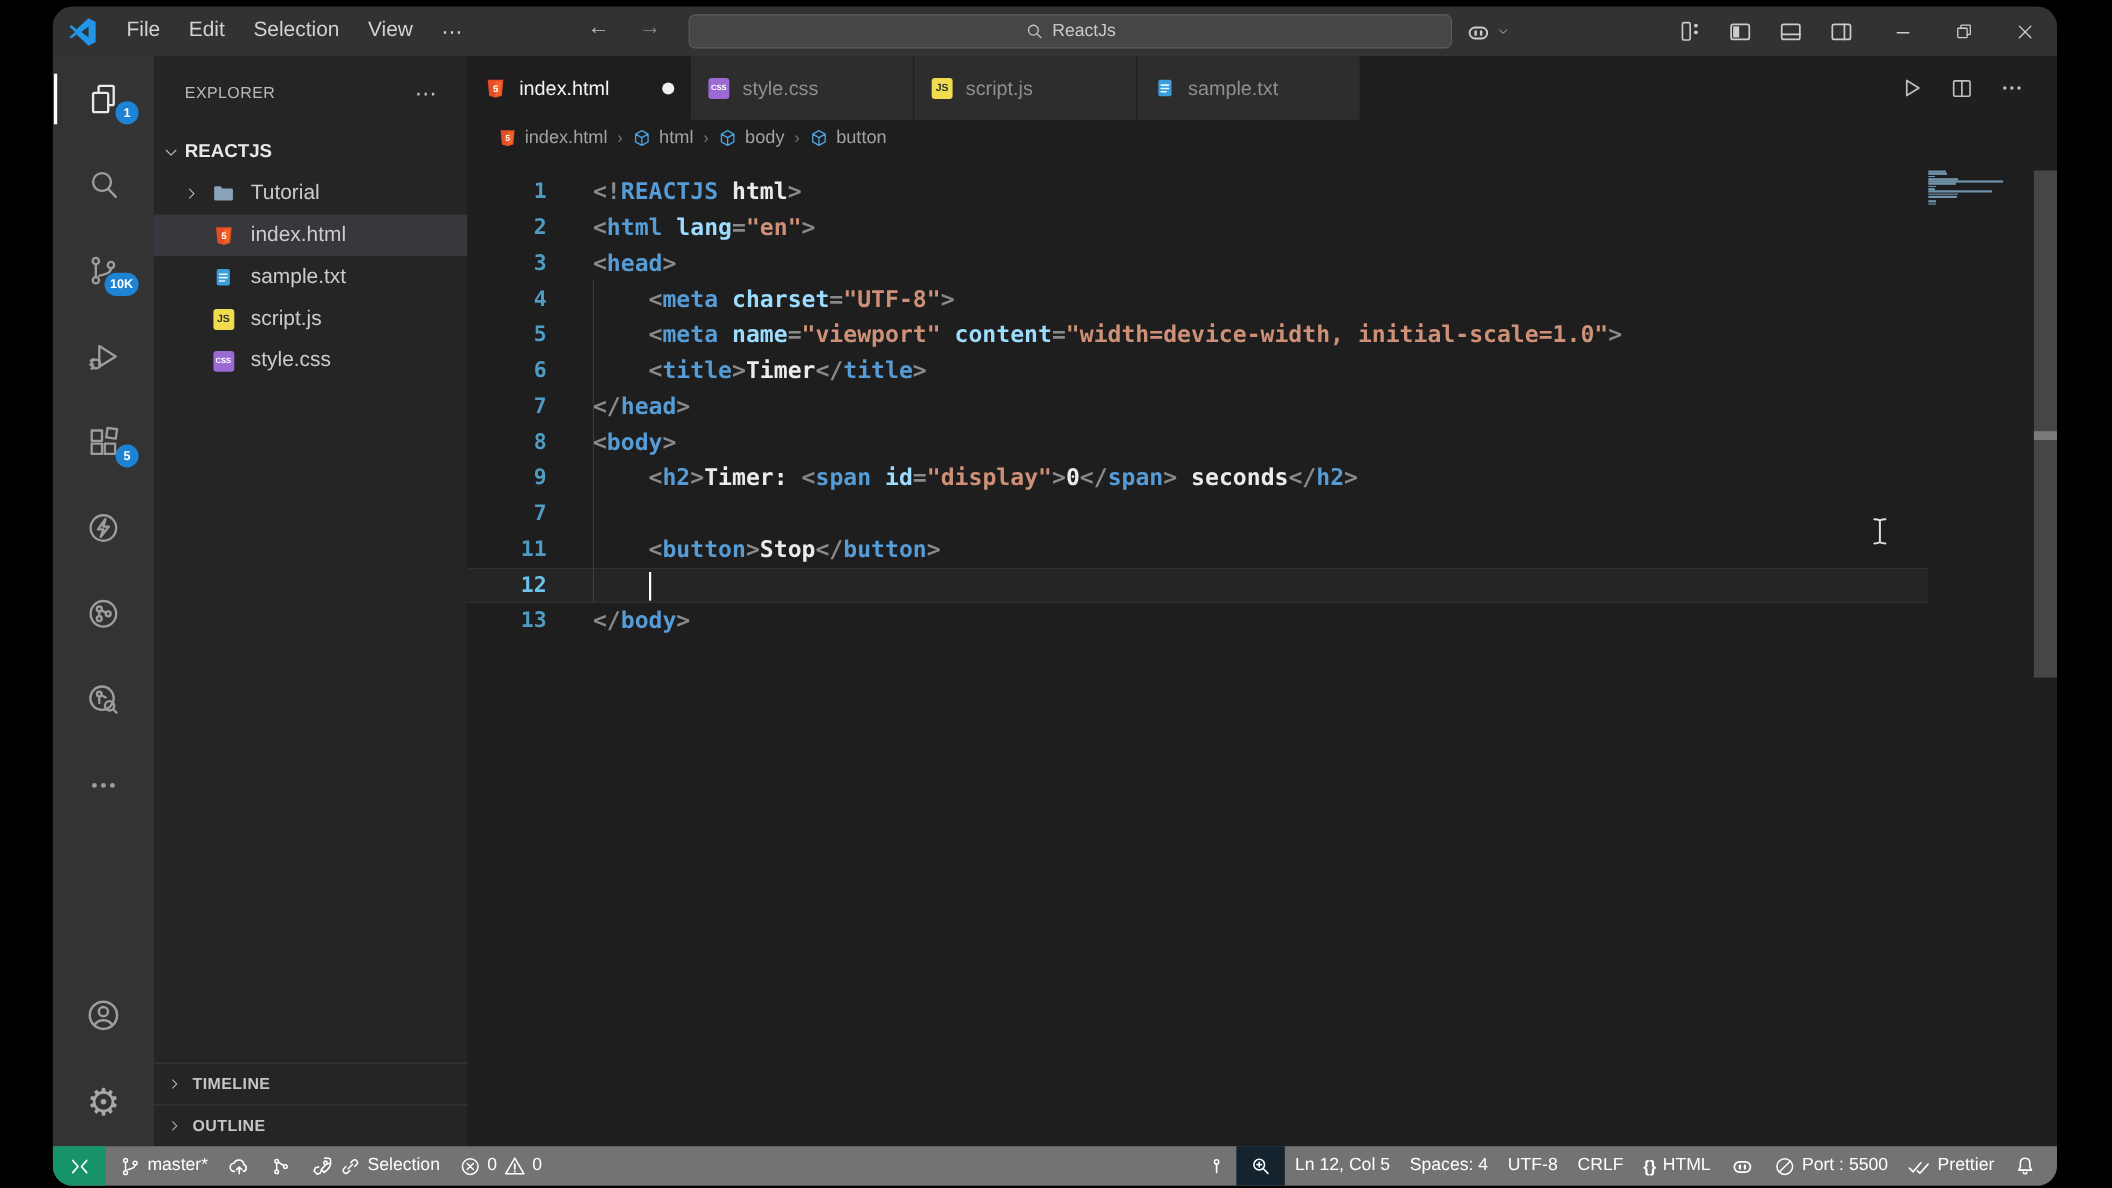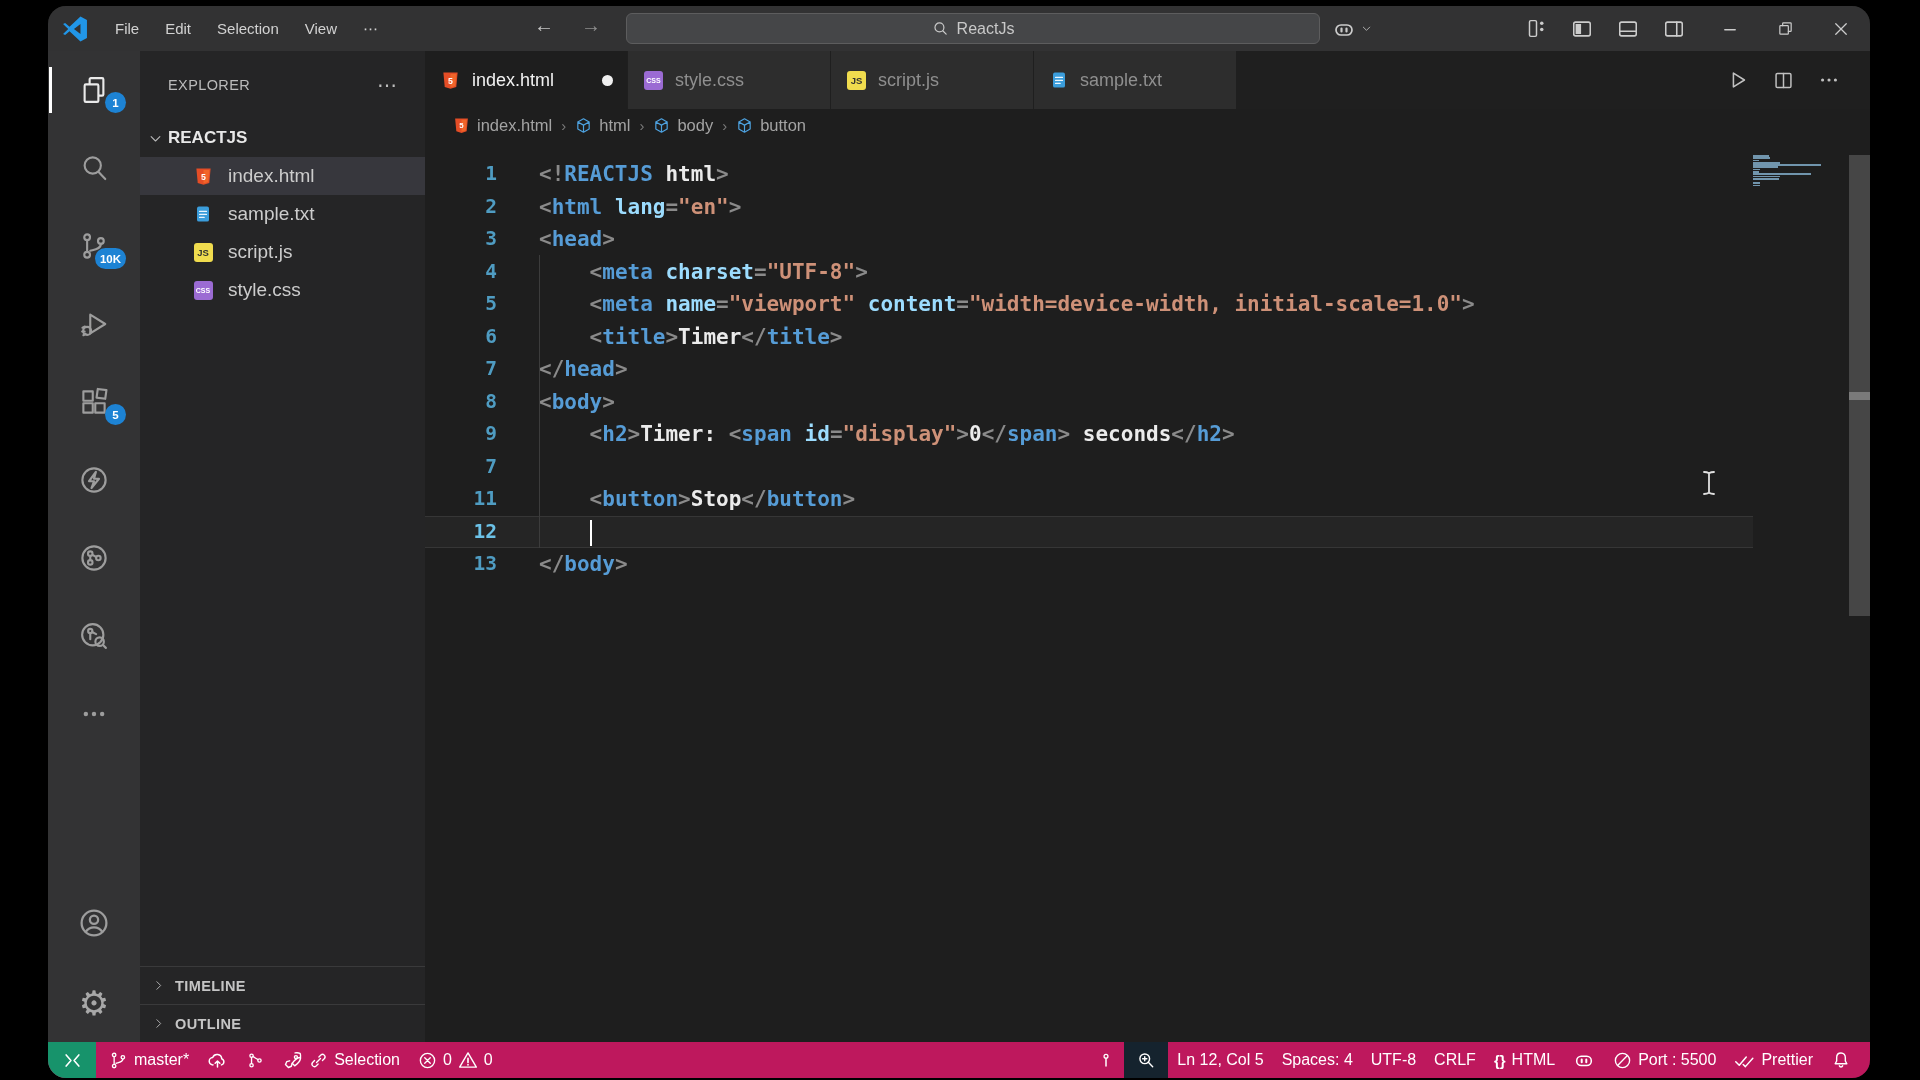--- a/index.html
+++ b/index.html
@@ -9,21 +9,21 @@
   
   svg.ic { display:block; }
   svg.ic * { stroke:currentColor; fill:none; stroke-width:1.7; stroke-linecap:round; stroke-linejoin:round; }
   svg.ic .f { fill:currentColor; stroke:none; }
   svg.ic .bg { fill:#333334; }
 
   
   .titlebar { position:relative; height:45px; background:#323233; display:flex; align-items:center; color:#d6d6d6; }
   .vslogo { margin-left:14px; }
   .menus { display:flex; margin-left:14px; }
-  .menu-item { padding:0 13px; font-size:15px; color:#d2d2d2; cursor:default; }
+  .menu-item { padding:0 13px; font-size:19px; color:#d2d2d2; cursor:default; }
   .nav-arrow { position:absolute; top:8px; font-size:20px; color:#c5c5c5; }
   .nav-back { left:486px; }
   .nav-fwd { left:533px; color:#8f8f8f; }
   .searchbox { position:absolute; left:578px; top:7px; width:694px; height:31px; background:#454648; border:1px solid #5d5d5e; border-radius:6px; display:flex; align-items:center; justify-content:center; gap:8px; color:#c9c9c9; font-size:16px; }
   .tb-right { position:absolute; right:0; top:0; height:45px; display:flex; align-items:center; gap:24px; padding-right:20px; color:#cccccc; }
   .copilot-wrap { display:flex; align-items:center; gap:5px; margin-right:130px; }
   .winctl { display:flex; align-items:center; gap:38px; margin-left:12px; }
 
   
   .main { position:absolute; top:45px; bottom:36px; left:0; right:0; display:flex; }
@@ -85,21 +85,21 @@
   .caret { display:inline-block; width:2.5px; height:26px; background:#fff; vertical-align:middle; }
   .indent-guide { position:absolute; left:114px; top:114px; width:1px; height:293px; background:#3c3c3c; }
   .minimap { position:absolute; left:1328px; top:14px; width:70px; }
   .mm-line { height:1.7px; margin-bottom:.6px; background:#86b3d1; opacity:.8; }
   .scrollbar { position:absolute; right:0; top:0; bottom:0; width:21px; }
   .sb-thumb { position:absolute; left:0; width:100%; top:14px; height:461px; background:#464646; }
   .sb-marker { position:absolute; left:0; width:100%; top:251px; height:8px; background:#7a7a7a; }
   .ibeam { position:absolute; left:1276px; top:419px; color:#e0e0e0; }
 
   
-  .statusbar { position:absolute; left:0; right:0; bottom:0; height:36px; background:#be185d; color:#fff; display:flex; align-items:center; font-size:16px; }
+  .statusbar { position:absolute; left:0; right:0; bottom:0; height:36px; background:#737373; color:#fff; display:flex; align-items:center; font-size:16px; }
   .remote { width:48px; height:36px; background:#17936b; display:flex; align-items:center; justify-content:center; }
   .st-item { display:flex; align-items:center; gap:6px; padding:0 9px; height:36px; }
   .st-left { display:flex; align-items:center; margin-left:4px; }
   .st-right { margin-left:auto; display:flex; align-items:center; padding-right:10px; }
   .zoombox { background:#15232e; height:36px; width:44px; display:flex; align-items:center; justify-content:center; }
   .braces { font-weight:bold; font-size:15px; }
 </style>
 </head>
 <body>
 
@@ -260,20 +260,33 @@
         <span class="sb-more">⋯</span>
       </div>
       <div class="tree">
         <div class="trow root">
           <span class="chev">
               <svg class="ic" width="15" height="15" viewBox="0 0 24 24">
                 <path d="M5 9l7 7 7-7"></path>
               </svg>
             </span>
           <span class="fname">REACTJS</span>
+        </div>
+        <div class="trow">
+          <span class="chev">
+              <svg class="ic" width="14" height="14" viewBox="0 0 24 24">
+                <path d="M9 5l7 7-7 7"></path>
+              </svg>
+            </span>
+          <span class="ficon">
+              <svg class="ic" width="20" height="20" viewBox="0 0 24 24">
+                <path class="f" style="fill:#8aa3b8" d="M2 5.5a1.5 1.5 0 011.5-1.5H9l2 2.5h10A1.5 1.5 0 0122.5 8v10a1.5 1.5 0 01-1.5 1.5H3.5A1.5 1.5 0 012 18z"></path>
+              </svg>
+            </span>
+          <span class="fname">Tutorial</span>
         </div>
         <div class="trow selected">
           <span class="chev"></span>
           <span class="ficon">
               <svg width="19" height="19" viewBox="0 0 24 24">
                 <path fill="#e44d26" d="M3 2h18l-1.7 18.2L12 22.5l-7.3-2.3z"></path>
                 <path fill="#f16529" d="M12 3.8v17l6-1.9L19.4 3.8z"></path>
                 <text x="12" y="16" font-size="11" font-weight="bold" fill="#fff" text-anchor="middle" font-family="Liberation Sans, sans-serif">5</text>
               </svg>
             </span>

